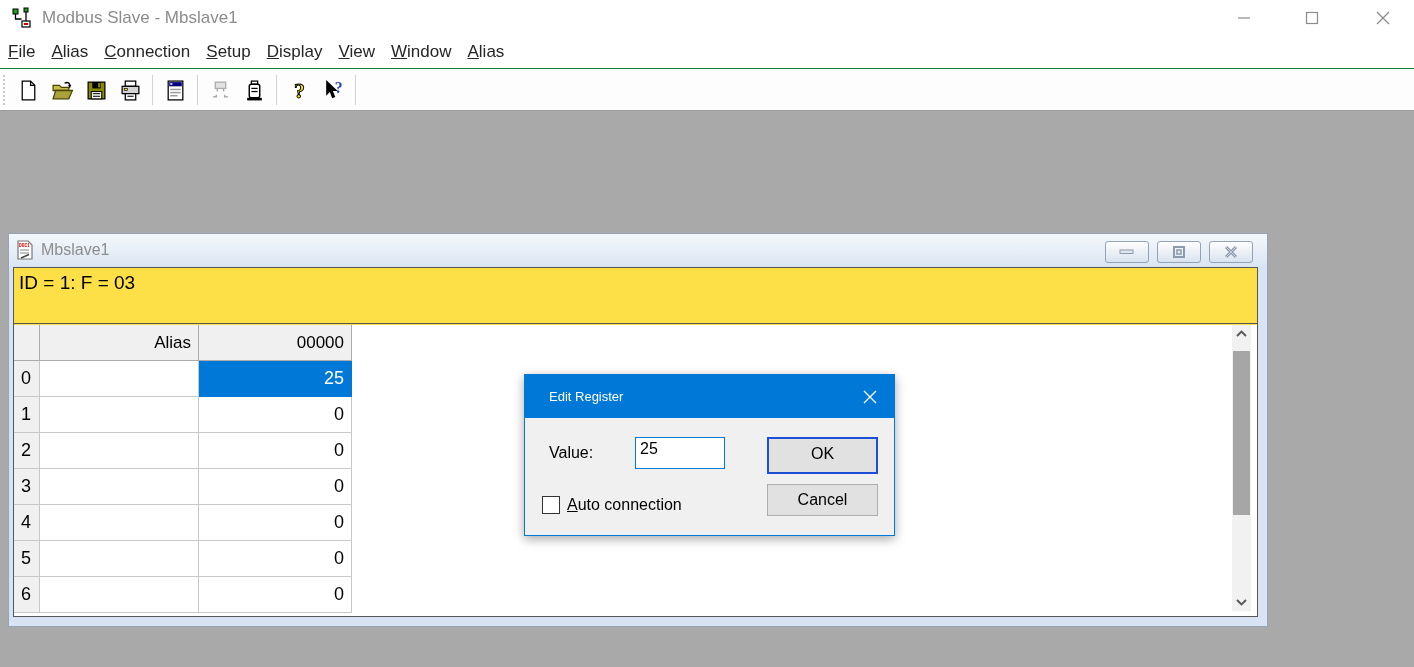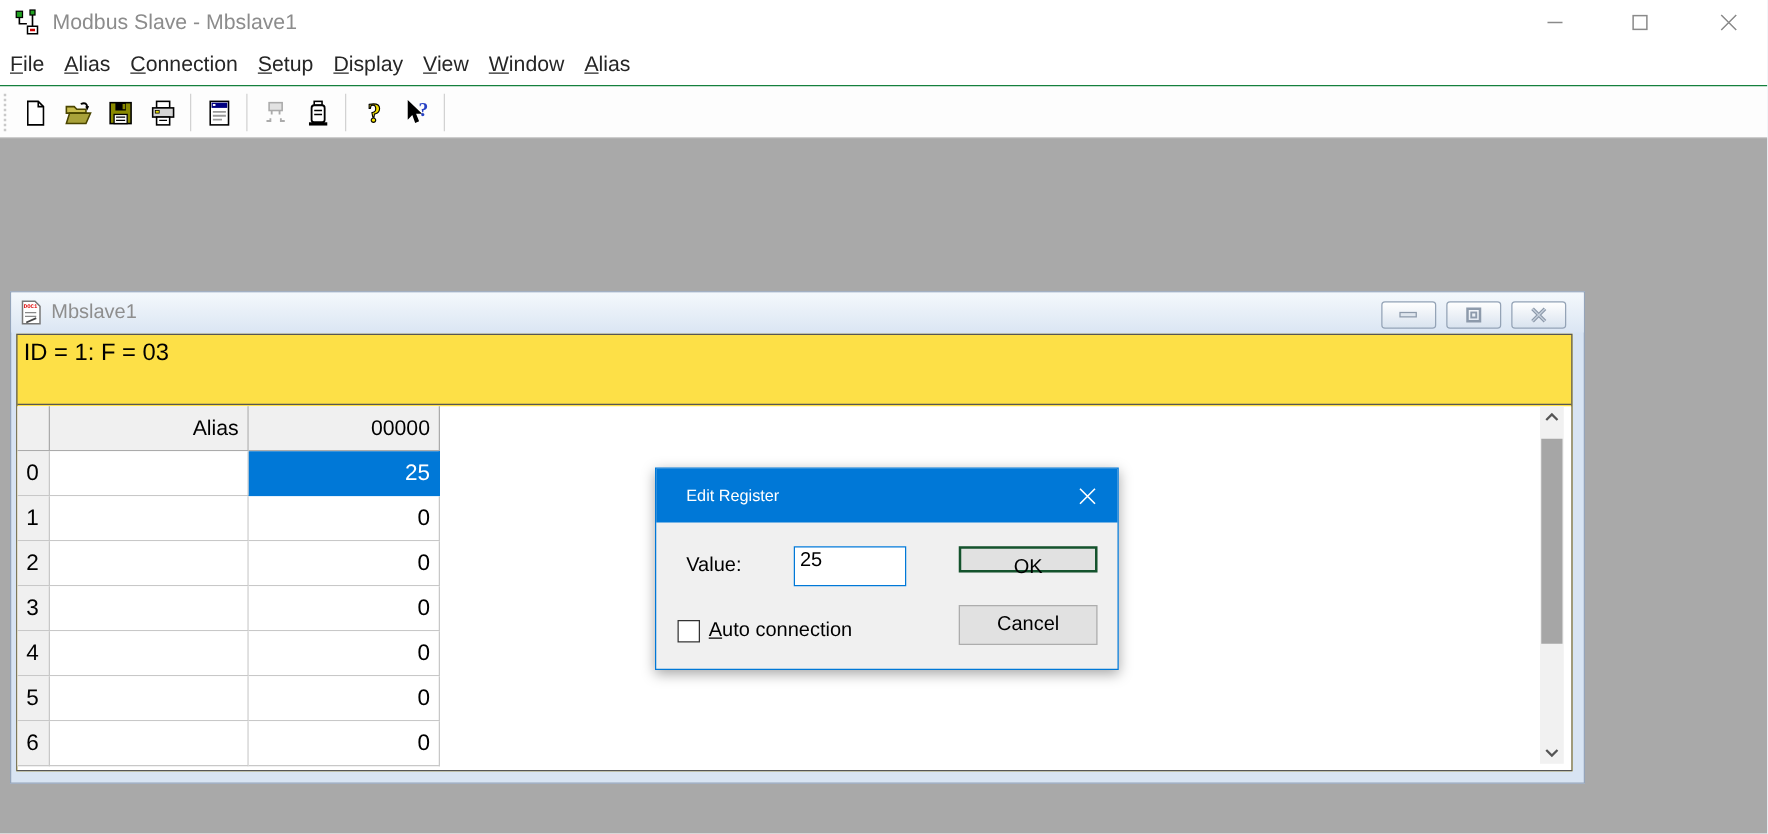--- a/index.html
+++ b/index.html
@@ -59,21 +59,21 @@
   .vs-thumb { position:absolute; left:1px; right:1px; top:26px; height:164px; background:#a6a6a6; }
 
   
   .dialog { position:absolute; left:524px; top:263px; width:371px; height:162px; background:#f0f0f0; border:1px solid #0078d7; box-shadow:0 3px 10px rgba(0,0,0,0.35); z-index:10; }
   .dlg-titlebar { position:relative; height:43px; background:#0078d7; display:flex; align-items:center; }
   .dlg-title { margin-left:24px; font-size:13px; color:#ffffff; }
   .dlg-close { position:absolute; right:15px; top:13px; width:18px; height:18px; display:flex; align-items:center; justify-content:center; }
   .dlg-label { position:absolute; left:24px; top:62px; height:31px; line-height:31px; font-size:16px; color:#000; }
   .dlg-input { position:absolute; left:110px; top:62px; width:90px; height:32px; border:1px solid #0078d7; background:#fff; font-family:"Liberation Sans",sans-serif; font-size:16px; padding:0 4px 8px 4px; color:#000; outline:none; }
   .btn { position:absolute; left:242px; width:111px; font-family:"Liberation Sans",sans-serif; font-size:16px; color:#000; background:#e1e1e1; text-align:center; }
-  .btn-ok { top:62px; height:21px; border:2px solid #14532d; line-height:29px; }
+  .btn-ok { top:62px; height:37px; border:2px solid #1d4ed8; line-height:29px; }
   .btn-cancel { top:109px; height:32px; border:1px solid #adadad; line-height:30px; }
   .cb-box { position:absolute; left:17px; top:121px; width:18px; height:18px; background:#fff; border:1px solid #333; }
   .cb-label { position:absolute; left:42px; top:120px; display:inline-block; font-size:16px; line-height:20px; color:#000; }
   .cb-label::first-letter { text-decoration:underline; }
 
   svg { display:block; }
 </style>
 </head>
 <body>
 

